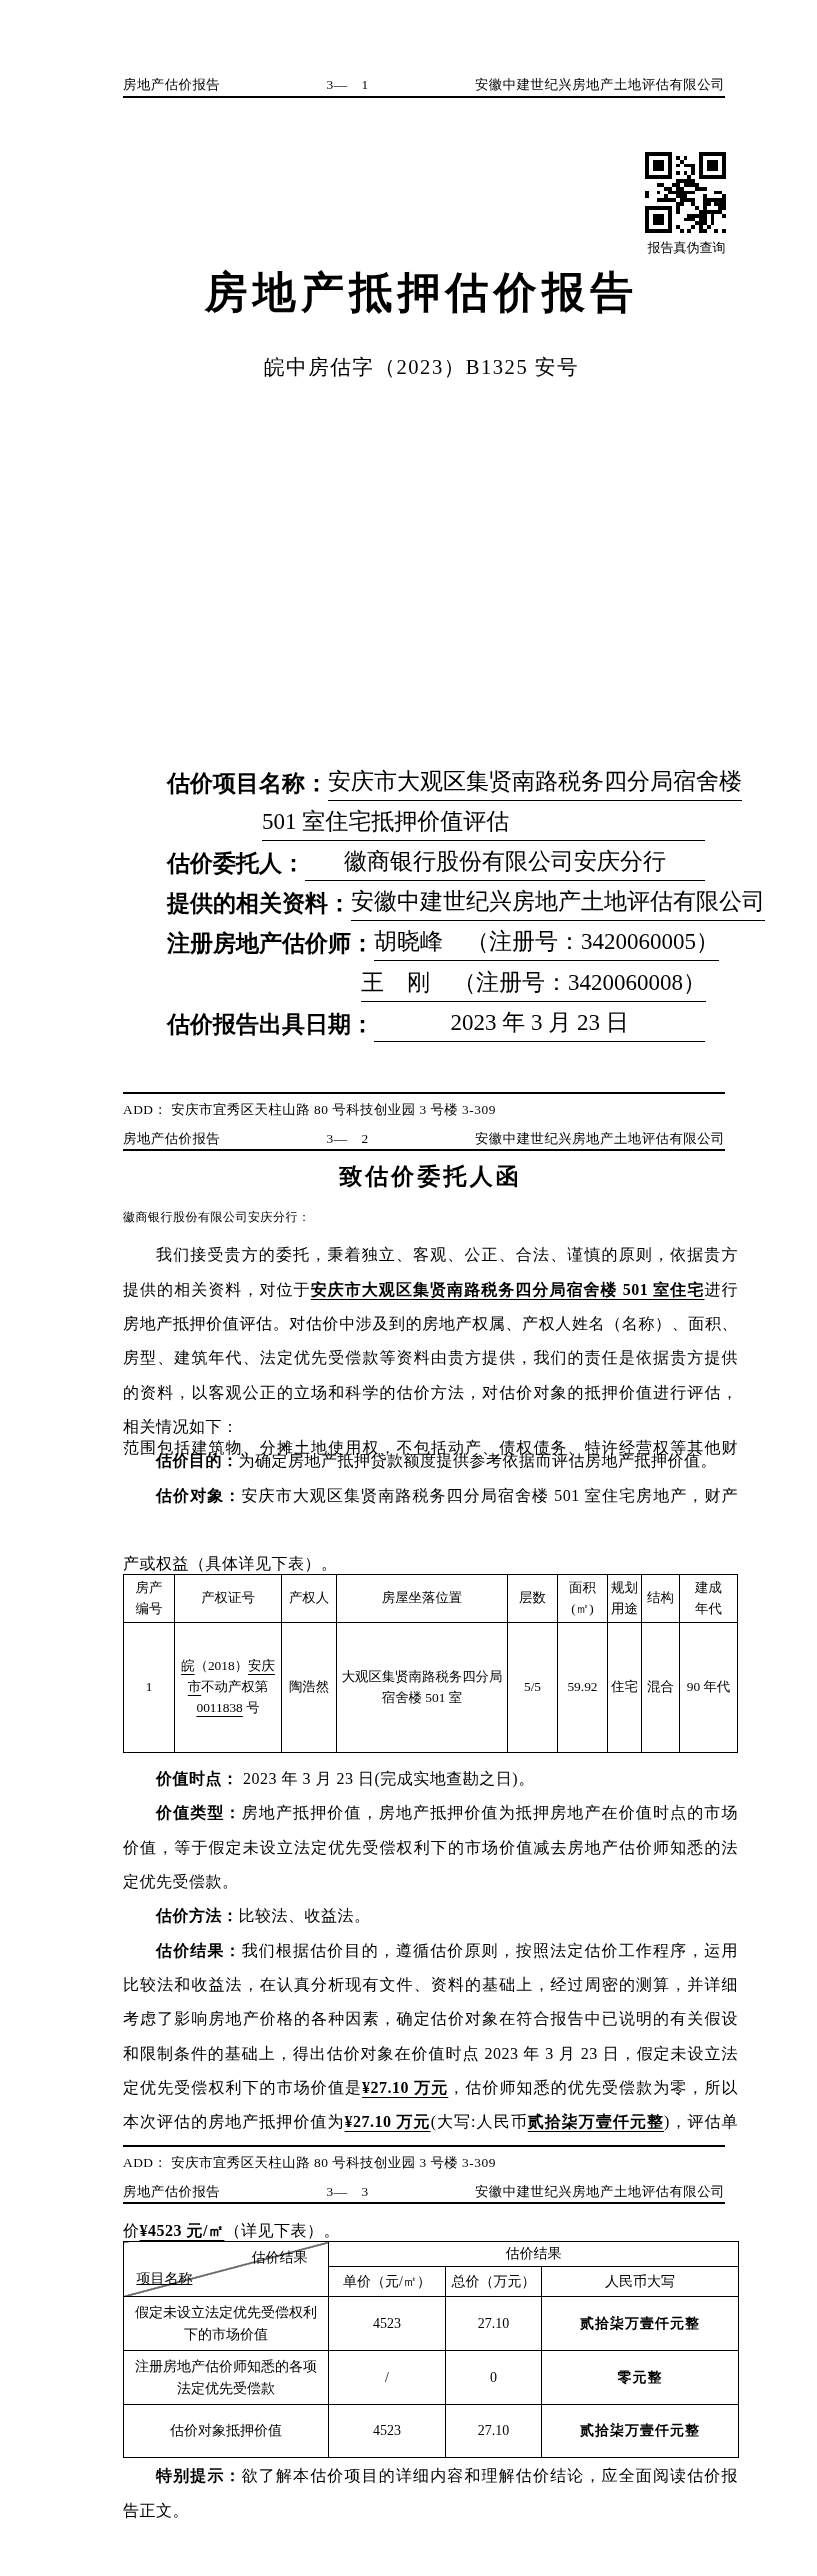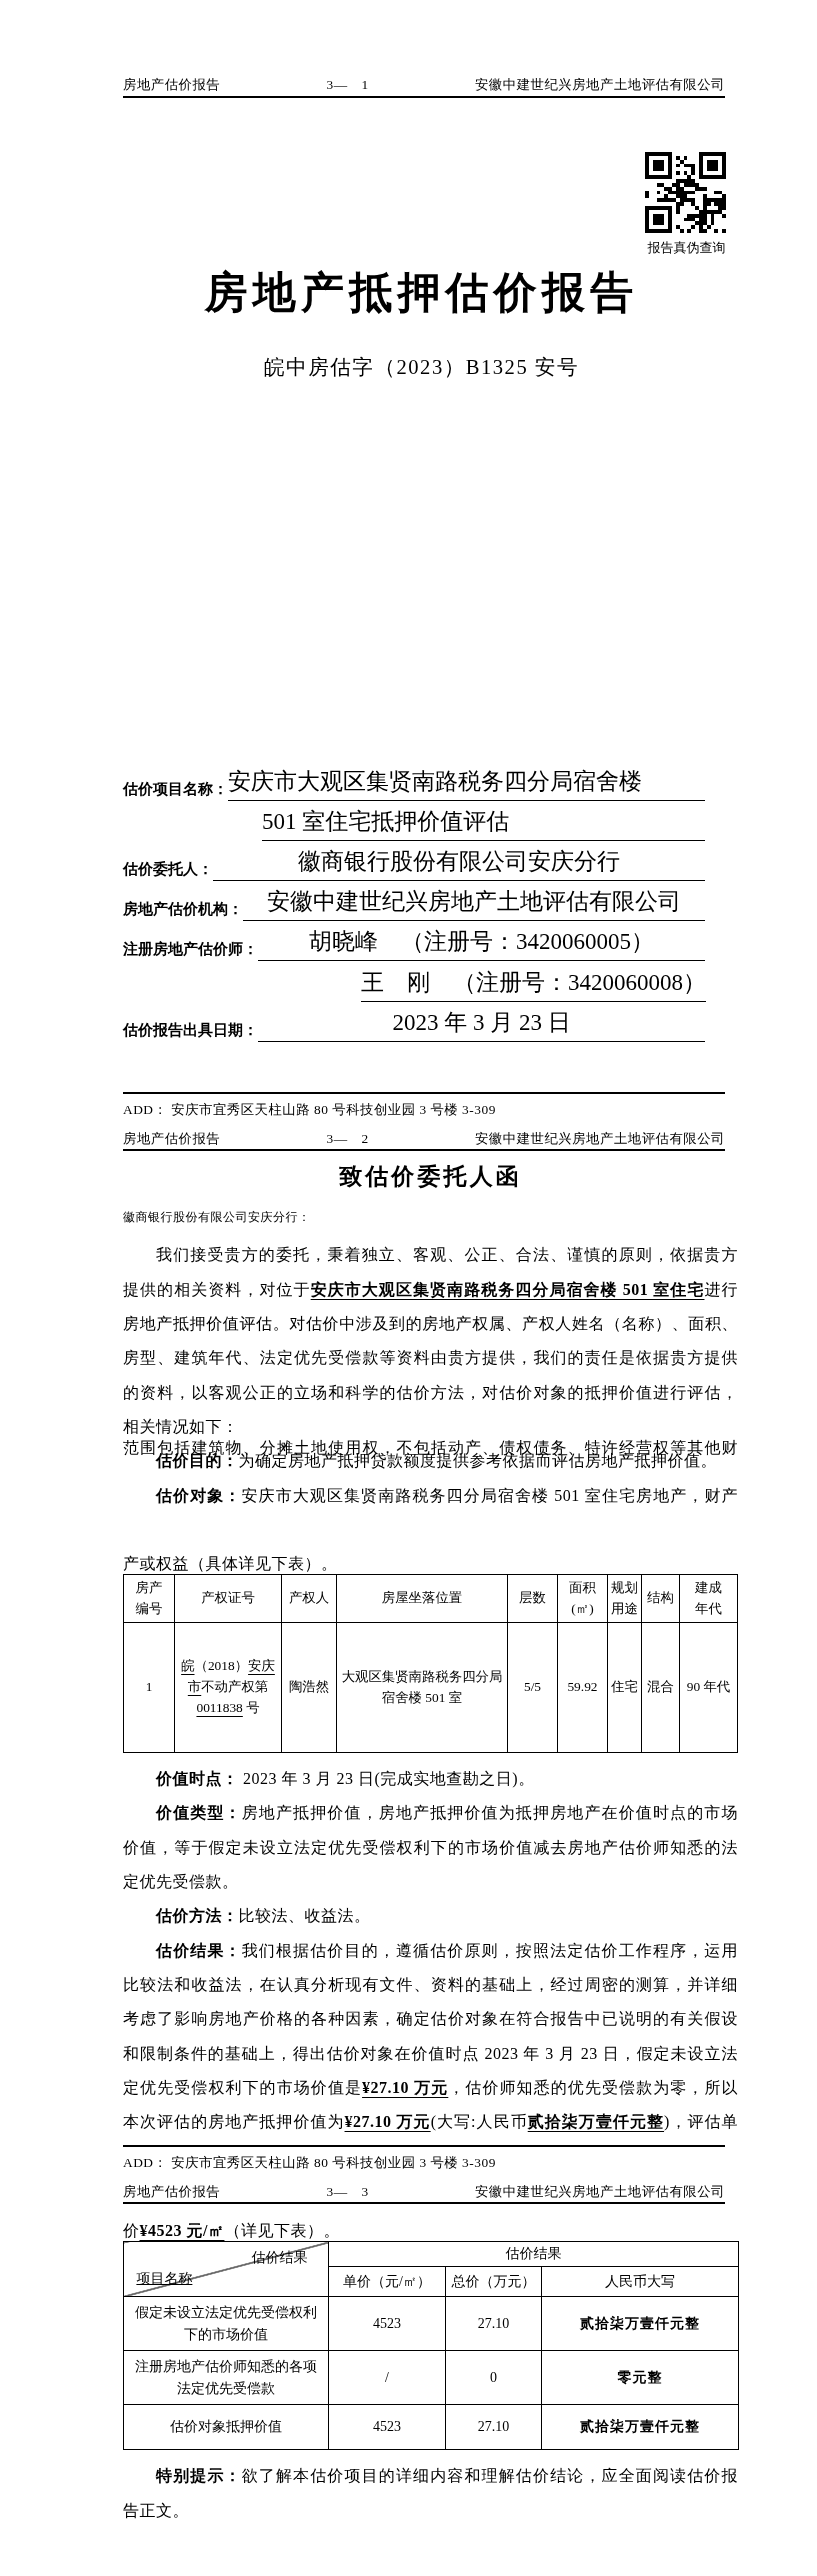--- a/index.html
+++ b/index.html
@@ -12,21 +12,21 @@
   .addr{position:absolute;left:123px;font-size:13.4px;letter-spacing:0.5px;}
   
   .qr{position:absolute;}
   .qr svg{width:100%;height:100%;display:block;}
   .qrcap{position:absolute;font-size:13px;text-align:center;}
   .title{position:absolute;left:102px;width:639px;text-align:center;font-size:43px;font-weight:bold;
          letter-spacing:5.2px;line-height:1.15;}
   .subtitle{position:absolute;left:102px;width:639px;text-align:center;font-size:20.6px;letter-spacing:1.5px;}
   .fieldrow{position:absolute;left:123px;width:582px;height:33px;display:flex;align-items:flex-end;}
   .fieldrow .lab{font-family:Liberation Mono, monospace;font-weight:bold;
-                 font-size:15px;white-space:nowrap;padding-bottom:2.1px;}
+                 font-size:23px;white-space:nowrap;padding-bottom:2.1px;margin-left:44px;}
   .fieldrow .val{flex:1;border-bottom:1.5px solid #000;font-size:23px;text-align:center;
                  white-space:nowrap;padding-bottom:3.1px;}
   .fieldrow .val.left{text-align:left;}
   .sp270{width:139px;flex:0 0 auto;}
   .sp462{width:238px;flex:0 0 auto;}
   
   .heading{position:absolute;left:123px;width:615px;text-align:center;font-size:23px;font-weight:bold;
            font-family:"Liberation Sans","DejaVu Sans",sans-serif;letter-spacing:3.1px;}
   .salut{position:absolute;left:123px;font-size:12px;font-weight:normal;
          font-family:"Liberation Sans","DejaVu Sans",sans-serif;letter-spacing:0.5px;}
@@ -198,21 +198,21 @@
   </div>
   <div class="fieldrow" style="top:808px">
     <span class="sp270"></span>
     <span class="val left">501 室住宅抵押价值评估</span>
   </div>
   <div class="fieldrow" style="top:848px">
     <span class="lab">估价委托人：</span>
     <span class="val">徽商银行股份有限公司安庆分行</span>
   </div>
   <div class="fieldrow" style="top:888px">
-    <span class="lab">房地产估价机构：</span>
+    <span class="lab">提供的相关资料：</span>
     <span class="val">安徽中建世纪兴房地产土地评估有限公司</span>
   </div>
   <div class="fieldrow" style="top:928px">
     <span class="lab">注册房地产估价师：</span>
     <span class="val">胡晓峰　（注册号：3420060005）</span>
   </div>
   <div class="fieldrow" style="top:969px">
     <span class="sp462"></span>
     <span class="val">王　刚　（注册号：3420060008）</span>
   </div>
@@ -340,21 +340,21 @@
       <td>27.10</td>
       <td class="caps">贰拾柒万壹仟元整</td>
     </tr>
     <tr style="height:54px">
       <td class="pre">注册房地产估价师知悉的各项
 法定优先受偿款</td>
       <td>/</td>
       <td>0</td>
       <td class="caps">零元整</td>
     </tr>
-    <tr style="height:45px">
+    <tr style="height:53px">
       <td>估价对象抵押价值</td>
       <td>4523</td>
       <td>27.10</td>
       <td class="caps">贰拾柒万壹仟元整</td>
     </tr>
   </tbody>
     </table>
 
   <div class="bl j ind" style="top:2464px"><span class="h">特别提示：</span><span>欲了解本估价项目的详细内容和理解估价结论，应全面阅读估价报</span></div>
   <div class="bl" style="top:2499px"><span>告正文。</span></div>

